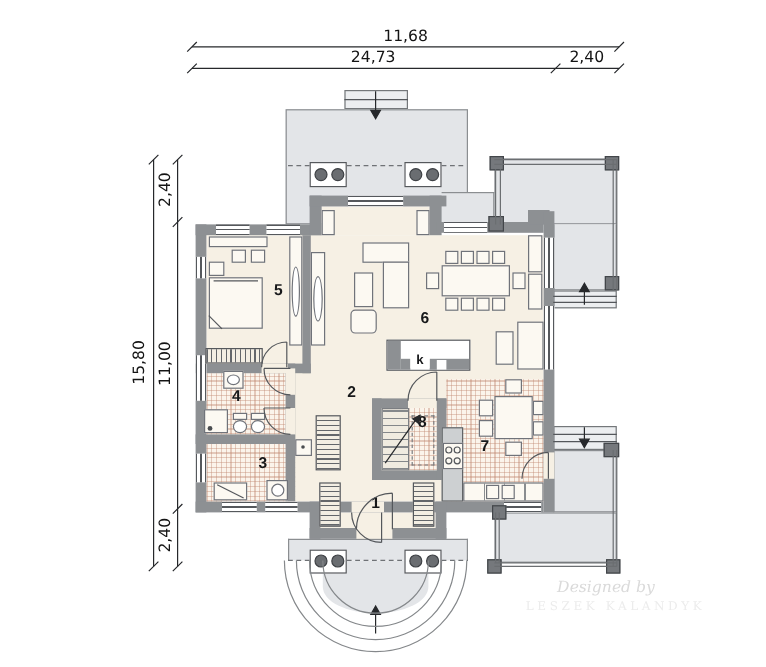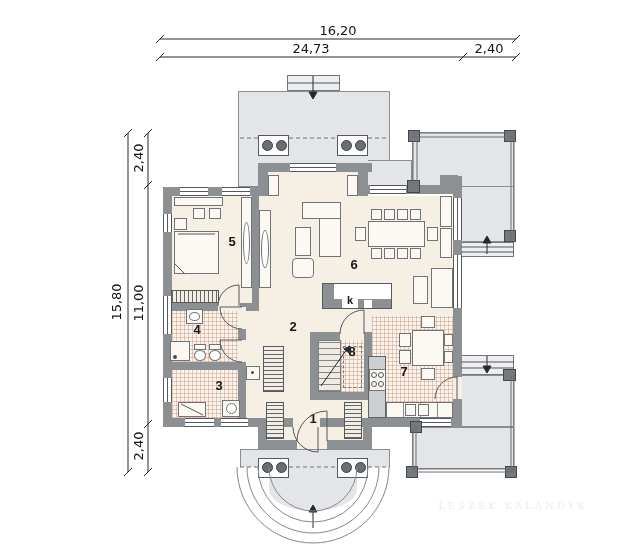--- a/index.html
+++ b/index.html
@@ -208,28 +208,29 @@
   <div class="lbl" style="left:305px;top:412px;">1</div>
   <div class="lbl" style="left:285px;top:320px;">2</div>
   <div class="lbl" style="left:211px;top:379px;">3</div>
   <div class="lbl" style="left:189px;top:323px;">4</div>
   <div class="lbl" style="left:224px;top:235px;">5</div>
   <div class="lbl" style="left:346px;top:258px;">6</div>
   <div class="lbl" style="left:396px;top:365px;">7</div>
   <div class="lbl" style="left:344px;top:345px;">8</div>
   <div class="klbl" style="left:342px;top:294px;">k</div>
 
-  <div class="dimlbl" style="left:310px;top:24px;width:56px;">16,20</div>
+  <div class="dimlbl" style="left:310px;top:24px;width:56px;">11,68</div>
   <div class="dimlbl" style="left:283px;top:42px;width:56px;">24,73</div>
   <div class="dimlbl" style="left:461px;top:42px;width:56px;">2,40</div>
   <div class="dimlbl rot" style="left:88px;top:295px;width:58px;">15,80</div>
   <div class="dimlbl rot" style="left:110px;top:151px;width:58px;">2,40</div>
   <div class="dimlbl rot" style="left:110px;top:296px;width:58px;">11,00</div>
   <div class="dimlbl rot" style="left:110px;top:439px;width:58px;">2,40</div>
 
+  <div class="wm1" style="left:420px;top:483px;width:170px;">Designed by</div>
   <div class="wm2" style="left:408px;top:500px;width:210px;">LESZEK KALANDYK</div>
 
   <svg id="overlay" width="638" height="556" viewBox="0 0 638 556">
 
     <g stroke="#26282b" stroke-width="1" fill="none">
       <path d="M160,39 H516"></path>
       <path d="M160,57 H516"></path>
       <path d="M128,133 V472"></path>
       <path d="M148,133 V472"></path>
       <path d="M156,43 L164,35 M512,43 L520,35"></path>

